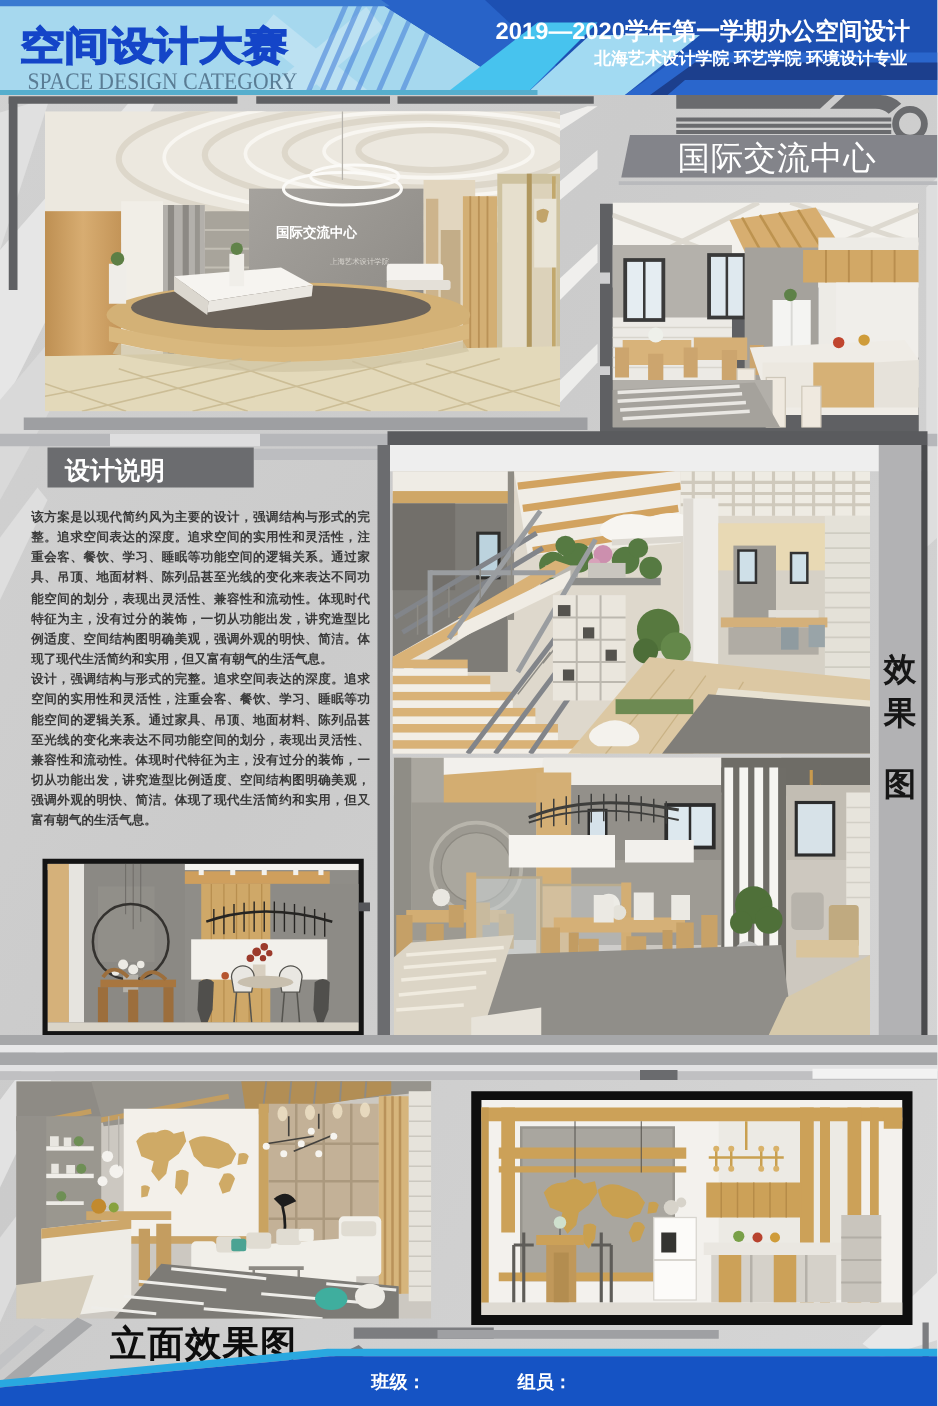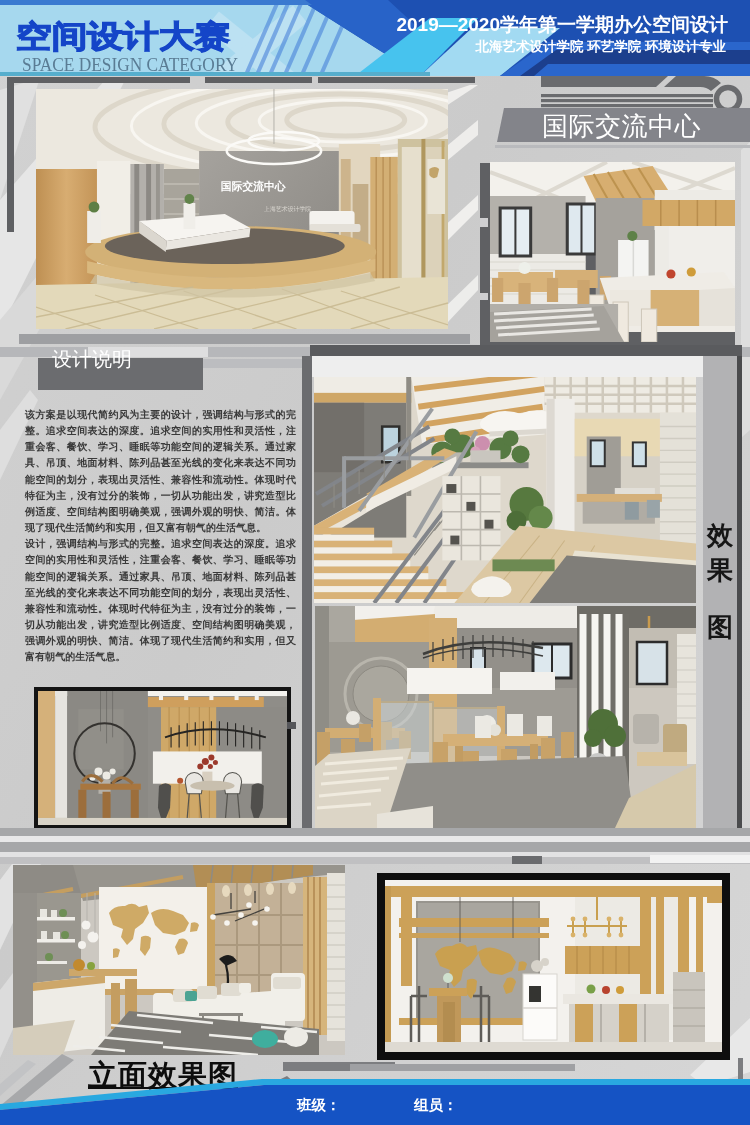--- a/index.html
+++ b/index.html
@@ -309,21 +309,21 @@
 </svg>
 
 <div class="abs" style="left:19px;top:334px;width:451px;height:10px;background:#9e9fa2"></div>
 
 <div class="abs" style="left:0;top:347px;width:750px;height:10px;background:#b6b7ba"></div>
 <div class="abs" style="left:88px;top:347px;width:120px;height:10px;background:#dededf"></div>
 <div class="abs" style="left:430px;top:347px;width:90px;height:10px;background:#d4d4d6"></div>
 
 <div class="abs" style="left:203px;top:359px;width:112px;height:9px;background:#bcbdc0"></div>
 <div class="abs" style="left:38px;top:358px;width:165px;height:32px;background:#6b6c6f"></div>
-<div class="abs" style="left:52px;top:346px;width:150px;height:24px;color:#fff;font-size:20px;font-weight:normal;">设计说明</div>
+<div class="abs" style="left:52px;top:363px;width:150px;height:24px;color:#fff;font-size:20px;font-weight:bold;">设计说明</div>
 
 <div class="abs" style="left:25px;top:407px;width:271px;height:266px;color:#3a3a3a;font-size:10px;font-weight:bold;line-height:16.15px;text-align:justify;letter-spacing:0.05px;">
 该方案是以现代简约风为主要的设计，强调结构与形式的完整。追求空间表达的深度。追求空间的实用性和灵活性，注重会客、餐饮、学习、睡眠等功能空间的逻辑关系。通过家具、吊顶、地面材料、陈列品甚至光线的变化来表达不同功能空间的划分，表现出灵活性、兼容性和流动性。体现时代特征为主，没有过分的装饰，一切从功能出发，讲究造型比例适度、空间结构图明确美观，强调外观的明快、简洁。体现了现代生活简约和实用，但又富有朝气的生活气息。<br>设计，强调结构与形式的完整。追求空间表达的深度。追求空间的实用性和灵活性，注重会客、餐饮、学习、睡眠等功能空间的逻辑关系。通过家具、吊顶、地面材料、陈列品甚至光线的变化来表达不同功能空间的划分，表现出灵活性、兼容性和流动性。体现时代特征为主，没有过分的装饰，一切从功能出发，讲究造型比例适度、空间结构图明确美观，强调外观的明快、简洁。体现了现代生活简约和实用，但又富有朝气的生活气息。
 </div>
 
 <div class="abs" style="left:310px;top:345px;width:432px;height:11px;background:#5a5b5e"></div>
 <div class="abs" style="left:310px;top:356px;width:432px;height:21px;background:#eeeeee"></div>
 <div class="abs" style="left:302px;top:356px;width:10px;height:474px;background:#6b6c6f"></div>
 <div class="abs" style="left:703px;top:356px;width:34px;height:482px;background:#b2b2b4"></div>
 <div class="abs" style="left:737px;top:356px;width:5px;height:482px;background:#4a4b4d"></div>
@@ -1067,21 +1067,21 @@
     </g>
 
   <rect x="0" y="162" width="337" height="10" fill="#dedad2"></rect>
 </svg>
 
 <svg class="abs" style="left:0;top:1044px" width="90" height="70" viewBox="0 0 90 70">
     <polygon points="0,62 62,10 74,16 8,70" fill="#a7a8aa"></polygon>
     <polygon points="0,40 28,16 36,20 0,52" fill="#c2c3c5"></polygon>
   </svg>
 
-<div class="abs" style="left:88px;top:1056px;width:260px;height:36px;color:#0d0d0d;font-size:29px;font-weight:bold;letter-spacing:1px;text-decoration:underline;">立面效果图</div>
+<div class="abs" style="left:88px;top:1056px;width:260px;height:36px;color:#0d0d0d;font-size:29px;font-weight:bold;letter-spacing:1px;">立面效果图</div>
 
 <div class="abs" style="left:150px;top:1098px;width:103px;height:8px;background:#7c7d80"></div>
 
 <svg class="abs" style="left:225px;top:1070px" width="80" height="40" viewBox="0 0 80 40">
     <polygon points="8,32 62,6 70,13 16,39" fill="#7c7d80"></polygon>
   </svg>
 
 <div class="abs" style="left:283px;top:1062px;width:112px;height:9px;background:#7c7d80"></div>
 <div class="abs" style="left:350px;top:1064px;width:225px;height:7px;background:#9fa0a3"></div>
 <div class="abs" style="left:738px;top:1058px;width:5px;height:34px;background:#7c7d80"></div>

